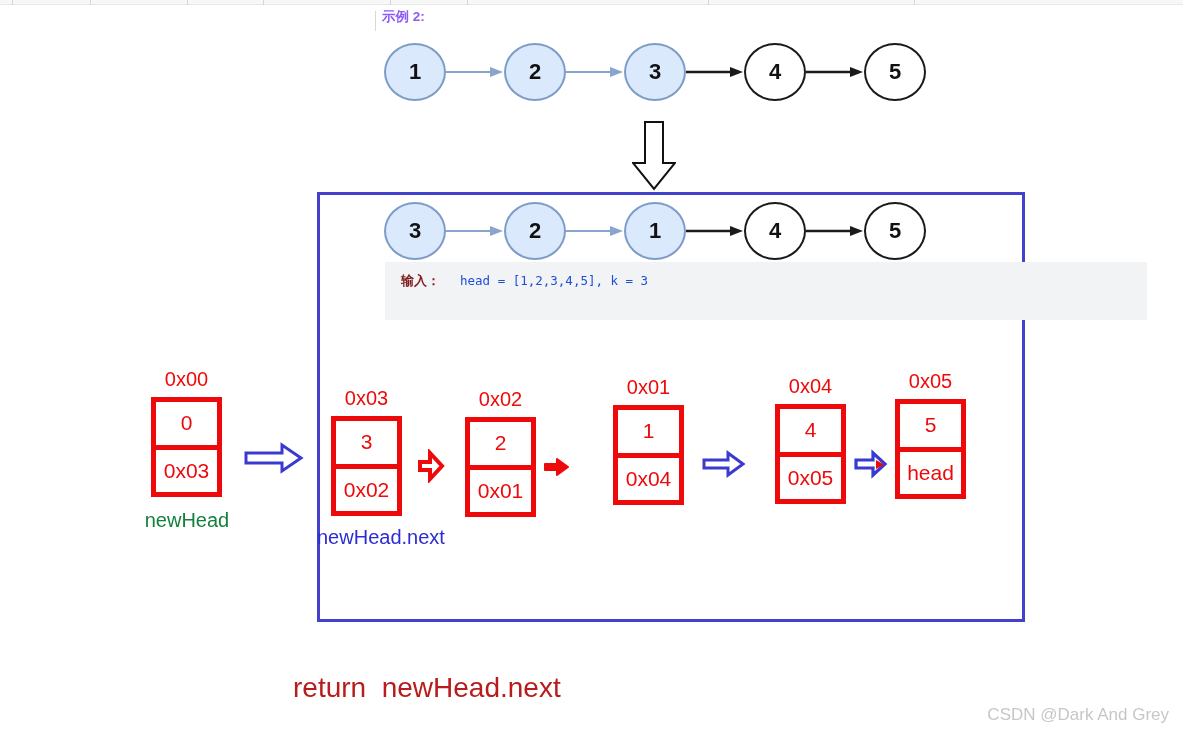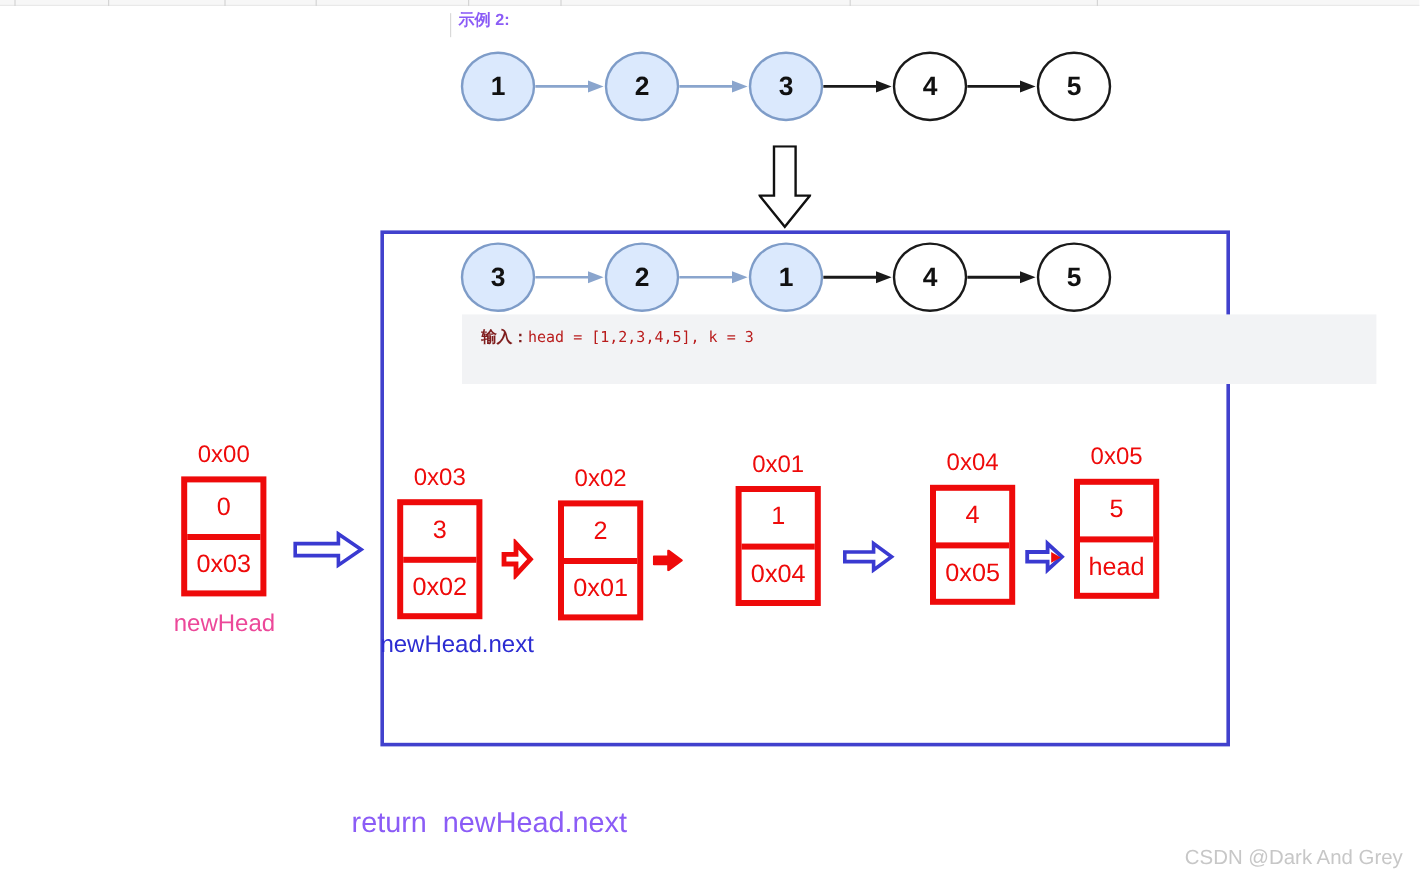--- a/index.html
+++ b/index.html
@@ -24,37 +24,37 @@
   .conn { position: absolute; }
 
   
   .blue-box { position: absolute; left: 317px; top: 192px; width: 708px; height: 430px;
               border: 3px solid #4141cd; pointer-events: none; }
 
   
   .io-panel { position: absolute; left: 385px; top: 262px; width: 762px; height: 58px;
               background: #f2f3f5; padding: 8px 0 0 16px; font-size: 13px; line-height: 21px; }
   .io-label { font-weight: bold; color: #7f1d1d; margin-top: 10px; }
-  .io-code  { font-family: "DejaVu Sans Mono", monospace; font-size: 12.5px; color: #b91c1c; }
+  .io-code  { font-family: "DejaVu Sans Mono", monospace; font-size: 12.5px; color: #1d4ed8; margin-left: 20px; }
 
   
   .mem { position: absolute; width: 71px; text-align: center; }
   .mem-addr { color: #ee0a0a; font-size: 20px; height: 26px; line-height: 26px; }
   .mem-box { border: 5.5px solid #ee0a0a; height: 100px; margin-top: 5px;
              display: flex; flex-direction: column; background: #fff; }
   .mem-val  { flex: 1; border-bottom: 5px solid #ee0a0a; display: flex;
               align-items: center; justify-content: center; color: #ee0a0a; font-size: 21px; }
   .mem-next { flex: 1; display: flex; align-items: center; justify-content: center;
               color: #ee0a0a; font-size: 21px; }
 
-  .caption-red  { position: absolute; color: #ec4899; font-size: 20px; }
+  .caption-red  { position: absolute; color: #15803d; font-size: 20px; }
   .caption-blue { position: absolute; color: #2c2cd2; font-size: 20px; }
 
-  .return-text { position: absolute; left: 293px; top: 672px; color: #8b5cf6;
-                 font-size: 24px; white-space: pre; }
+  .return-text { position: absolute; left: 293px; top: 672px; color: #b91c1c;
+                 font-size: 28px; white-space: pre; }
   .watermark { position: absolute; right: 14px; top: 705px; color: #c7c7c7; font-size: 17px; }
 
   svg { display: block; }
 </style>
 </head>
 <body>
 
 <div class="canvas">
 
   <div class="top-strip">

